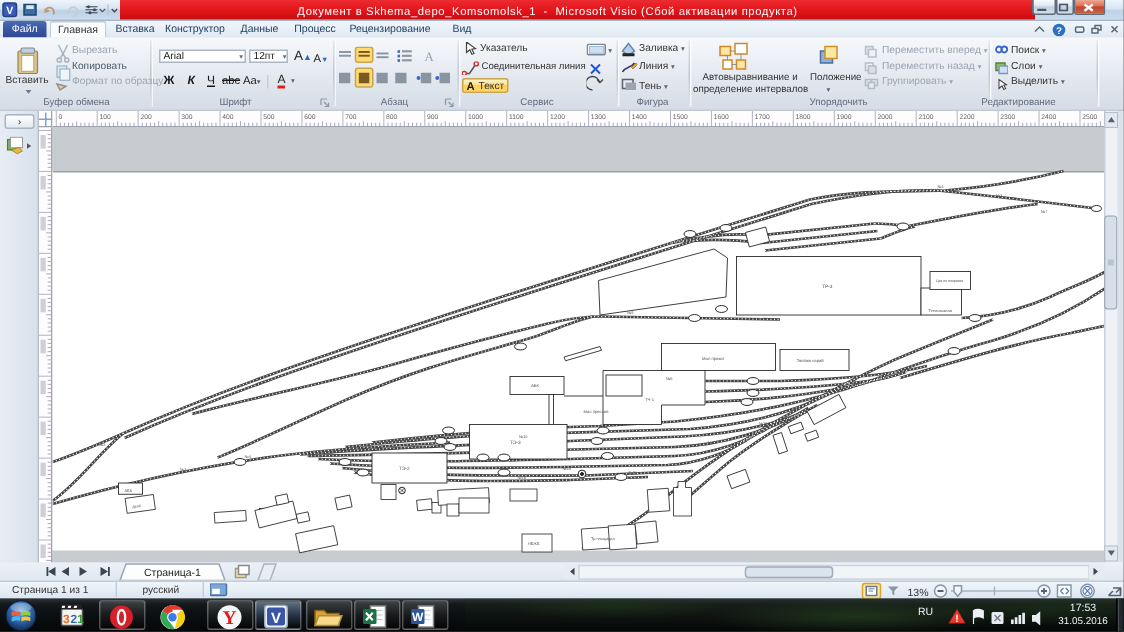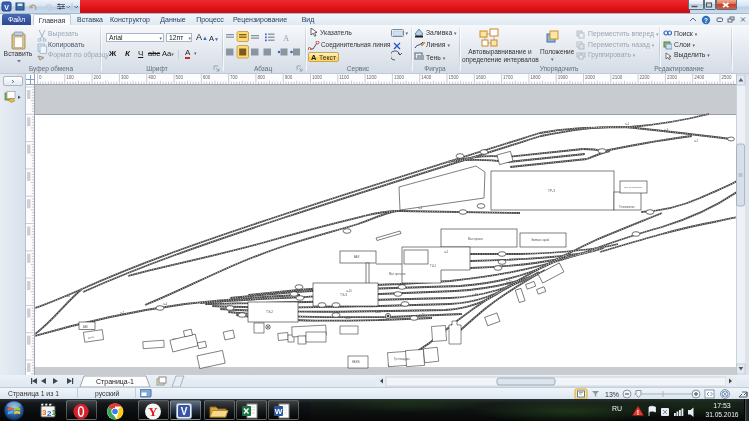--- a/index.html
+++ b/index.html
@@ -36,20 +36,21 @@
 #statusbar{position:absolute;left:0;top:387px;width:749px;height:12px;background:linear-gradient(#f0f5fa,#dce6f1);border-top:1px solid #c2cdda;font-size:6.8px;color:#333}
 
 #taskbar{position:absolute;left:0;top:399px;width:749px;height:22px;background:linear-gradient(#2c3336,#14181a 18%,#0b0e10 55%,#050607);overflow:hidden}
 .slot{position:absolute;top:400px;width:31px;height:20px;border:1px solid rgba(255,255,255,.28);border-radius:2px;background:linear-gradient(rgba(255,255,255,.16),rgba(255,255,255,.05) 50%,rgba(0,0,0,.25))}
 </style></head>
 <body>
 <div id="app">
 
   <div id="title"></div>
   <div id="redbar"></div>
+  <div id="titletext">Документ в Skhema_depo_Komsomolsk_1&nbsp;&nbsp;-&nbsp;&nbsp;Microsoft Visio (Сбой активации продукта)</div>
 
   <svg class="abs" style="left:0;top:0" width="80" height="14">
     <rect x="2" y="2" width="9" height="9" rx="1.5" fill="#3a5dbb" stroke="#24407e"></rect>
     <text x="6.5" y="9.5" font-size="7" fill="#fff" text-anchor="middle" font-family="Liberation Sans" font-weight="bold">V</text>
     <rect x="16" y="3" width="8" height="7" fill="#3a6ea5" stroke="#1e4470"></rect>
     <rect x="17.5" y="3.5" width="5" height="2.5" fill="#dce8f2"></rect>
     <path d="M30 8.5 a3 3 0 1 1 5.5 1.2" stroke="#c09a74" fill="none" stroke-width="1.2"></path>
     <path d="M29 5.5 l2.2 3 L33.5 7 Z" fill="#c09a74"></path>
     <path d="M46 9 a3 3 0 1 1 2.8 1.8" stroke="#c6ccd2" fill="none" stroke-width="1.2"></path>
     <g stroke="#556" stroke-width="0.8">

